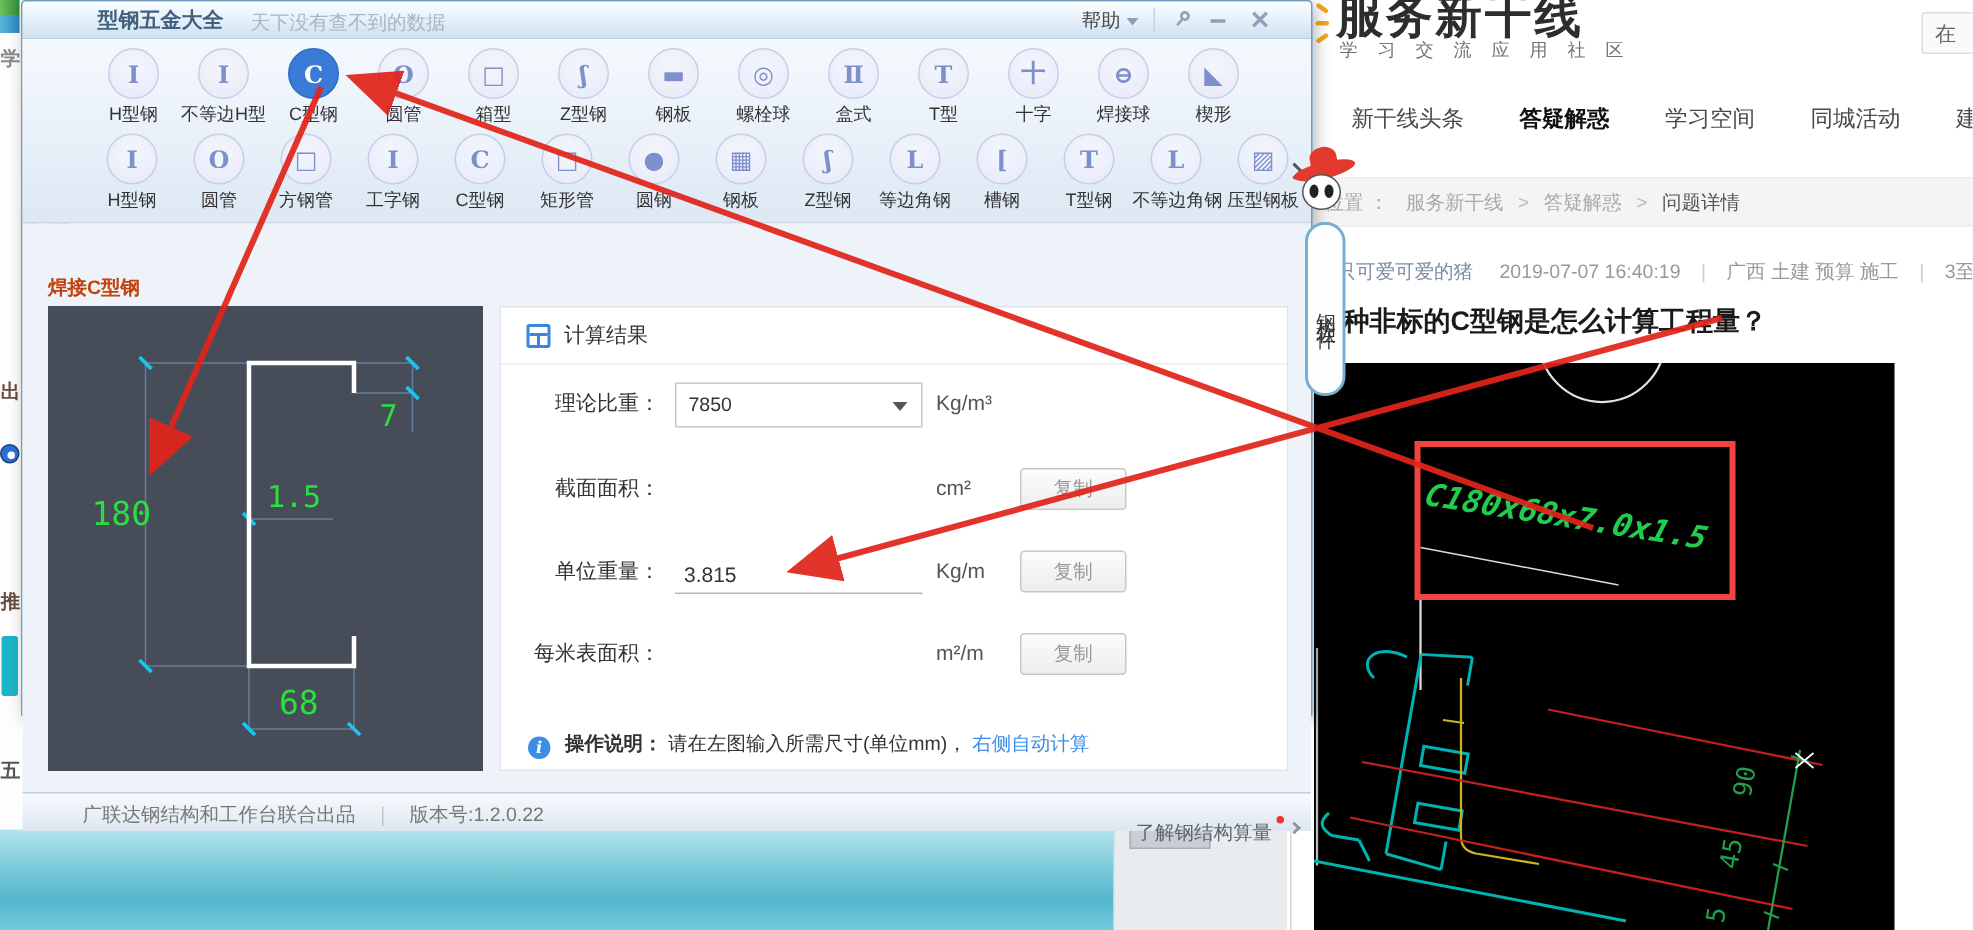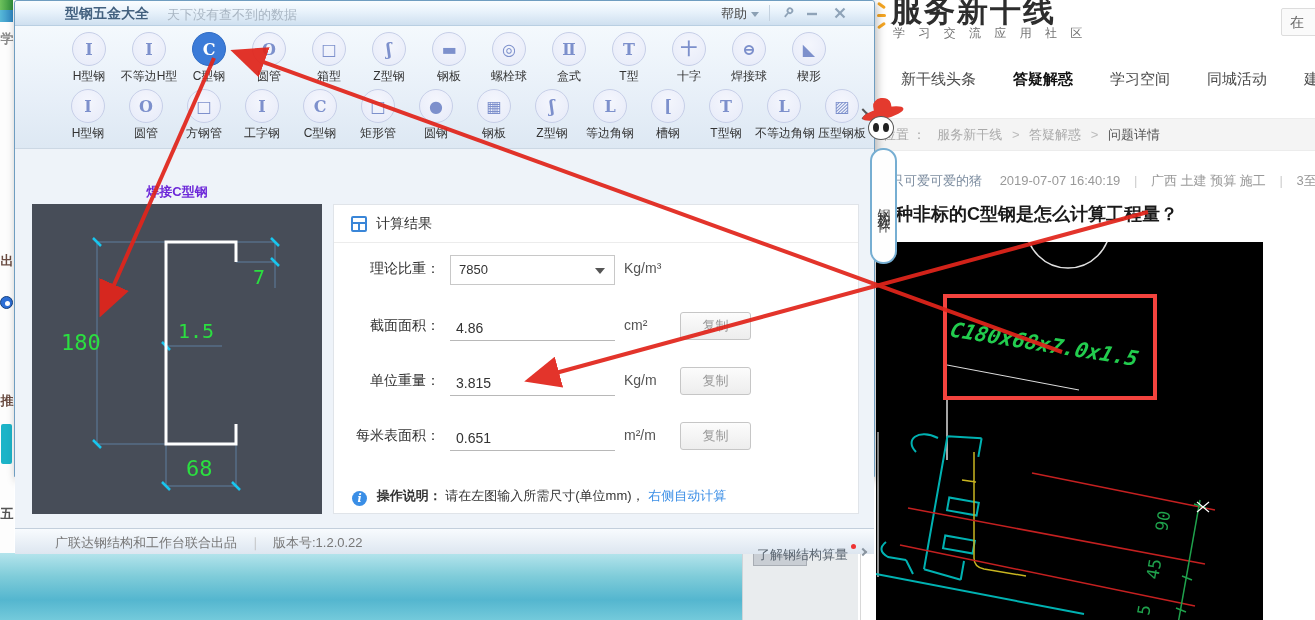--- a/index.html
+++ b/index.html
@@ -78,21 +78,21 @@
   .titem { width:60px; flex:0 0 auto; text-align:center; cursor:pointer; }
   .trow.r2 .titem { width:58px; }
   .ticon { width:34px; height:34px; margin:0 auto; border-radius:50%; border:1px solid #c7cfe8; background:radial-gradient(circle at 50% 35%, #f4f6fd 0%, #e6eaf8 100%); display:flex; align-items:center; justify-content:center; font-family:"DejaVu Serif", serif; font-weight:bold; font-size:16px; color:#7d90cc; }
   .titem.selected .ticon { background:#3b7bd8; border-color:#2f6bc4; color:#fff; }
   .tlabel { margin-top:2px; font-size:12px; color:#333; white-space:nowrap; }
   .more-btn { position:absolute; right:4px; top:78px; width:14px; height:22px; cursor:pointer; }
   .more-btn span { display:block; width:8px; height:8px; border-right:2px solid #555; border-top:2px solid #555; transform:rotate(45deg); margin:6px auto; }
 
   
   .content { position:absolute; left:0; top:148px; width:100%; height:379px; background:#eef3f9; }
-  .panel-title { position:absolute; left:17px; top:34px; width:290px; text-align:center; font-size:13px; font-weight:bold; color:#6d28d9; }
+  .panel-title { position:absolute; left:17px; top:34px; width:290px; text-align:left; font-size:13px; font-weight:bold; color:#c2410c; }
   .canvas { position:absolute; left:17px; top:55px; width:290px; height:310px; background:#474d58; }
   .canvas text { font-family:"DejaVu Sans Mono", monospace; fill:#2bdf40; }
 
   .results { position:absolute; left:318px; top:55px; width:526px; height:310px; background:#fff; border:1px solid #e0e4e9; }
   .res-head { position:absolute; left:0; top:0; width:100%; height:38px; border-bottom:1px solid #ececec; }
   .calc-icon { position:absolute; left:17px; top:11px; width:16px; height:16px; border:2px solid #3a86d8; border-radius:2px; }
   .calc-icon:before { content:""; position:absolute; left:0; top:4px; width:12px; height:2px; background:#3a86d8; }
   .calc-icon:after { content:""; position:absolute; left:5px; top:6px; width:2px; height:6px; background:#3a86d8; }
   .res-head .htxt { position:absolute; left:42px; top:10px; font-size:14px; font-weight:normal; color:#333; }
   .res-label { position:absolute; left:0; width:106px; text-align:right; font-size:14px; font-weight:normal; color:#333; white-space:nowrap; }
@@ -407,33 +407,31 @@
           <span class="res-label">理论比重：</span>
           <span class="sel-box">
             <span>7850</span>
             <span class="sel-caret"></span>
           </span>
           <span class="unit">Kg/m³</span>
         </div>
         <div id="result-rows">
             <div class="rrow" style="top: 112px;">
               <span class="res-label">截面面积：</span>
-              <input class="val" value="4.86" style="">
               <span class="unit">cm²</span>
               <div class="copy-btn">复制</div>
             </div>
             <div class="rrow" style="top: 167px;">
               <span class="res-label">单位重量：</span>
               <input class="val" value="3.815" style="">
               <span class="unit">Kg/m</span>
               <div class="copy-btn">复制</div>
             </div>
             <div class="rrow" style="top: 222px;">
               <span class="res-label">每米表面积：</span>
-              <input class="val" value="0.651" style="">
               <span class="unit">m²/m</span>
               <div class="copy-btn">复制</div>
             </div>
           </div>
         <div class="note">
           <span class="info-icon">i</span>
           <b>操作说明：</b>
           <span>请在左图输入所需尺寸(单位mm)，</span>
           <span class="link">右侧自动计算</span>
         </div>

